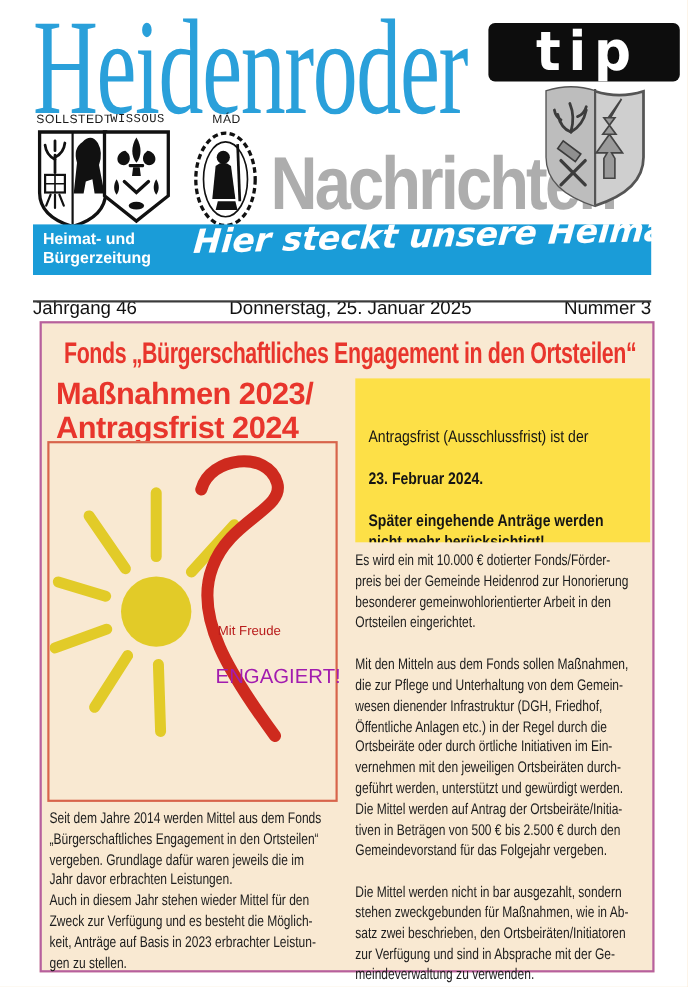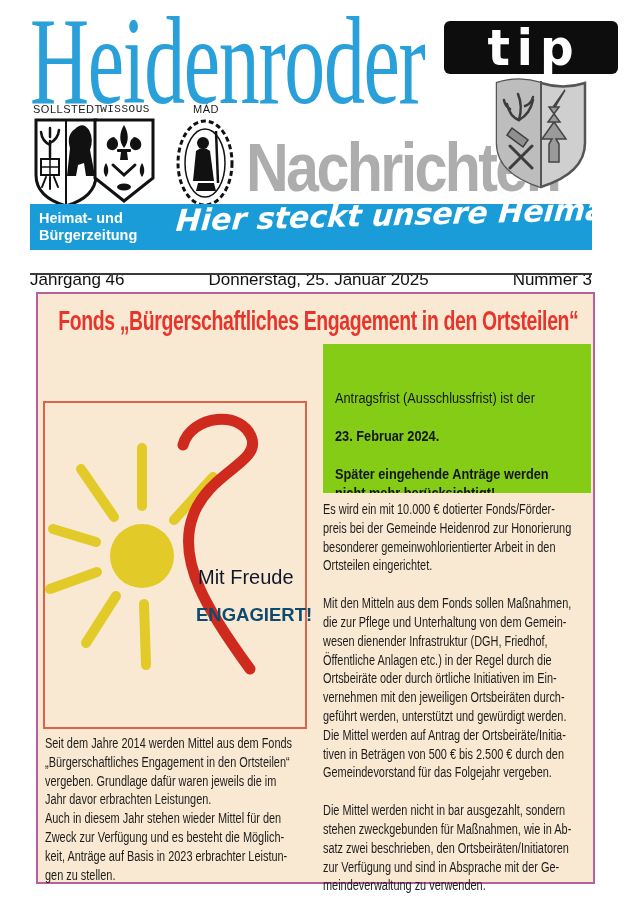--- a/index.html
+++ b/index.html
@@ -85,35 +85,35 @@
     font-size:28px;line-height:31px;font-weight:700;color:#e8352c;
     white-space:pre-line;letter-spacing:-0.5px;
   }
   .illustration{
     position:absolute;left:5px;top:107px;width:264px;height:328px;
     box-sizing:border-box;border:2px solid #d8644b;background:#f9e9d2;
   }
   .illustration svg{position:absolute;left:0;top:0;}
   .caption-top{
     position:absolute;left:153px;top:163px;
-    font-size:20px;color:#0f172a;white-space:nowrap;
+    font-size:12px;color:#b91c1c;white-space:nowrap;
   }
   .caption-bottom{
     position:absolute;left:151px;top:201px;
-    font-size:18.5px;font-weight:700;color:#0c4a6e;white-space:nowrap;
+    font-size:18.5px;font-weight:400;color:#a21caf;white-space:nowrap;
   }
   .left-column{
     position:absolute;left:7px;top:440px;width:346px;
     font-size:14px;line-height:18.8px;color:#1c1c1c;
     transform:scaleX(0.78);transform-origin:0 0;
     white-space:pre-line;
   }
   .notice-box{
     position:absolute;left:285px;top:50px;width:268px;height:149px;
-    box-sizing:border-box;background:#84cc16;
+    box-sizing:border-box;background:#fde047;
     padding:25px 0 0 12px;overflow:hidden;
   }
   .notice-text{
     width:302px;transform:scaleX(0.84);transform-origin:0 0;
     font-size:15.2px;line-height:19px;color:#151515;
     white-space:pre-line;
   }
   .notice-text .bold{font-weight:700;}
   .right-column{
     position:absolute;left:285px;top:206px;width:346px;
@@ -222,20 +222,22 @@
 
   <div class="abs issue-bar">
     <span>Jahrgang 46</span>
     <span>Donnerstag, 25. Januar 2025</span>
     <span>Nummer 3</span>
   </div>
   <div class="abs rule"></div>
 
   <section class="abs panel">
     <h1 class="headline" style="margin:0;">Fonds „Bürgerschaftliches Engagement in den Ortsteilen“</h1>
+    <div class="subhead">Maßnahmen 2023/
+Antragsfrist 2024</div>
 
     <div class="illustration">
       <svg width="260" height="324" viewBox="0 0 260 324">
         <g stroke="#e2cb28" stroke-width="10" stroke-linecap="round">
           <line x1="97" y1="103" x2="97" y2="45"></line>
           <line x1="129" y1="117" x2="168" y2="74"></line>
           <line x1="69" y1="114" x2="36" y2="66"></line>
           <line x1="51" y1="139" x2="8" y2="126"></line>
           <line x1="52" y1="169" x2="5" y2="186"></line>
           <line x1="71" y1="193" x2="41" y2="240"></line>

